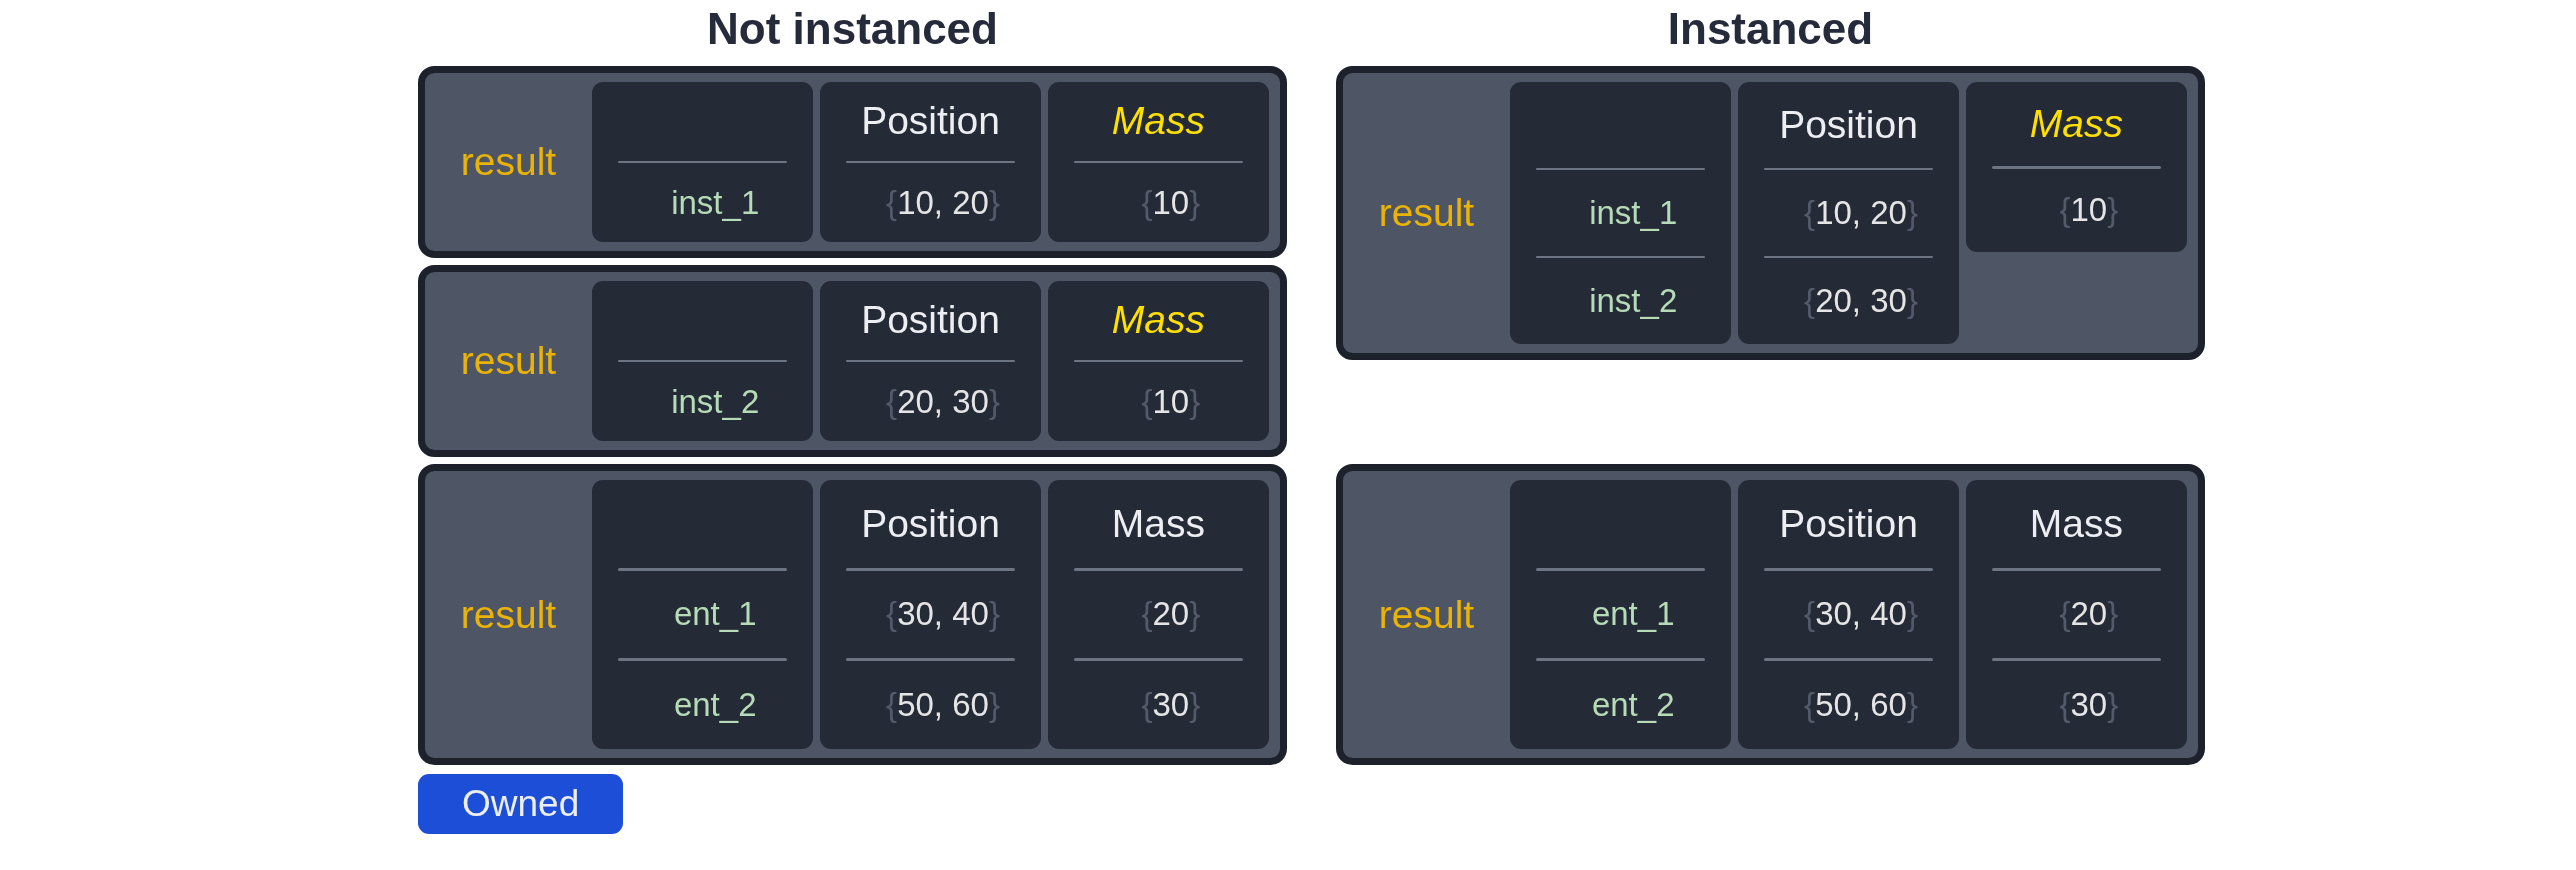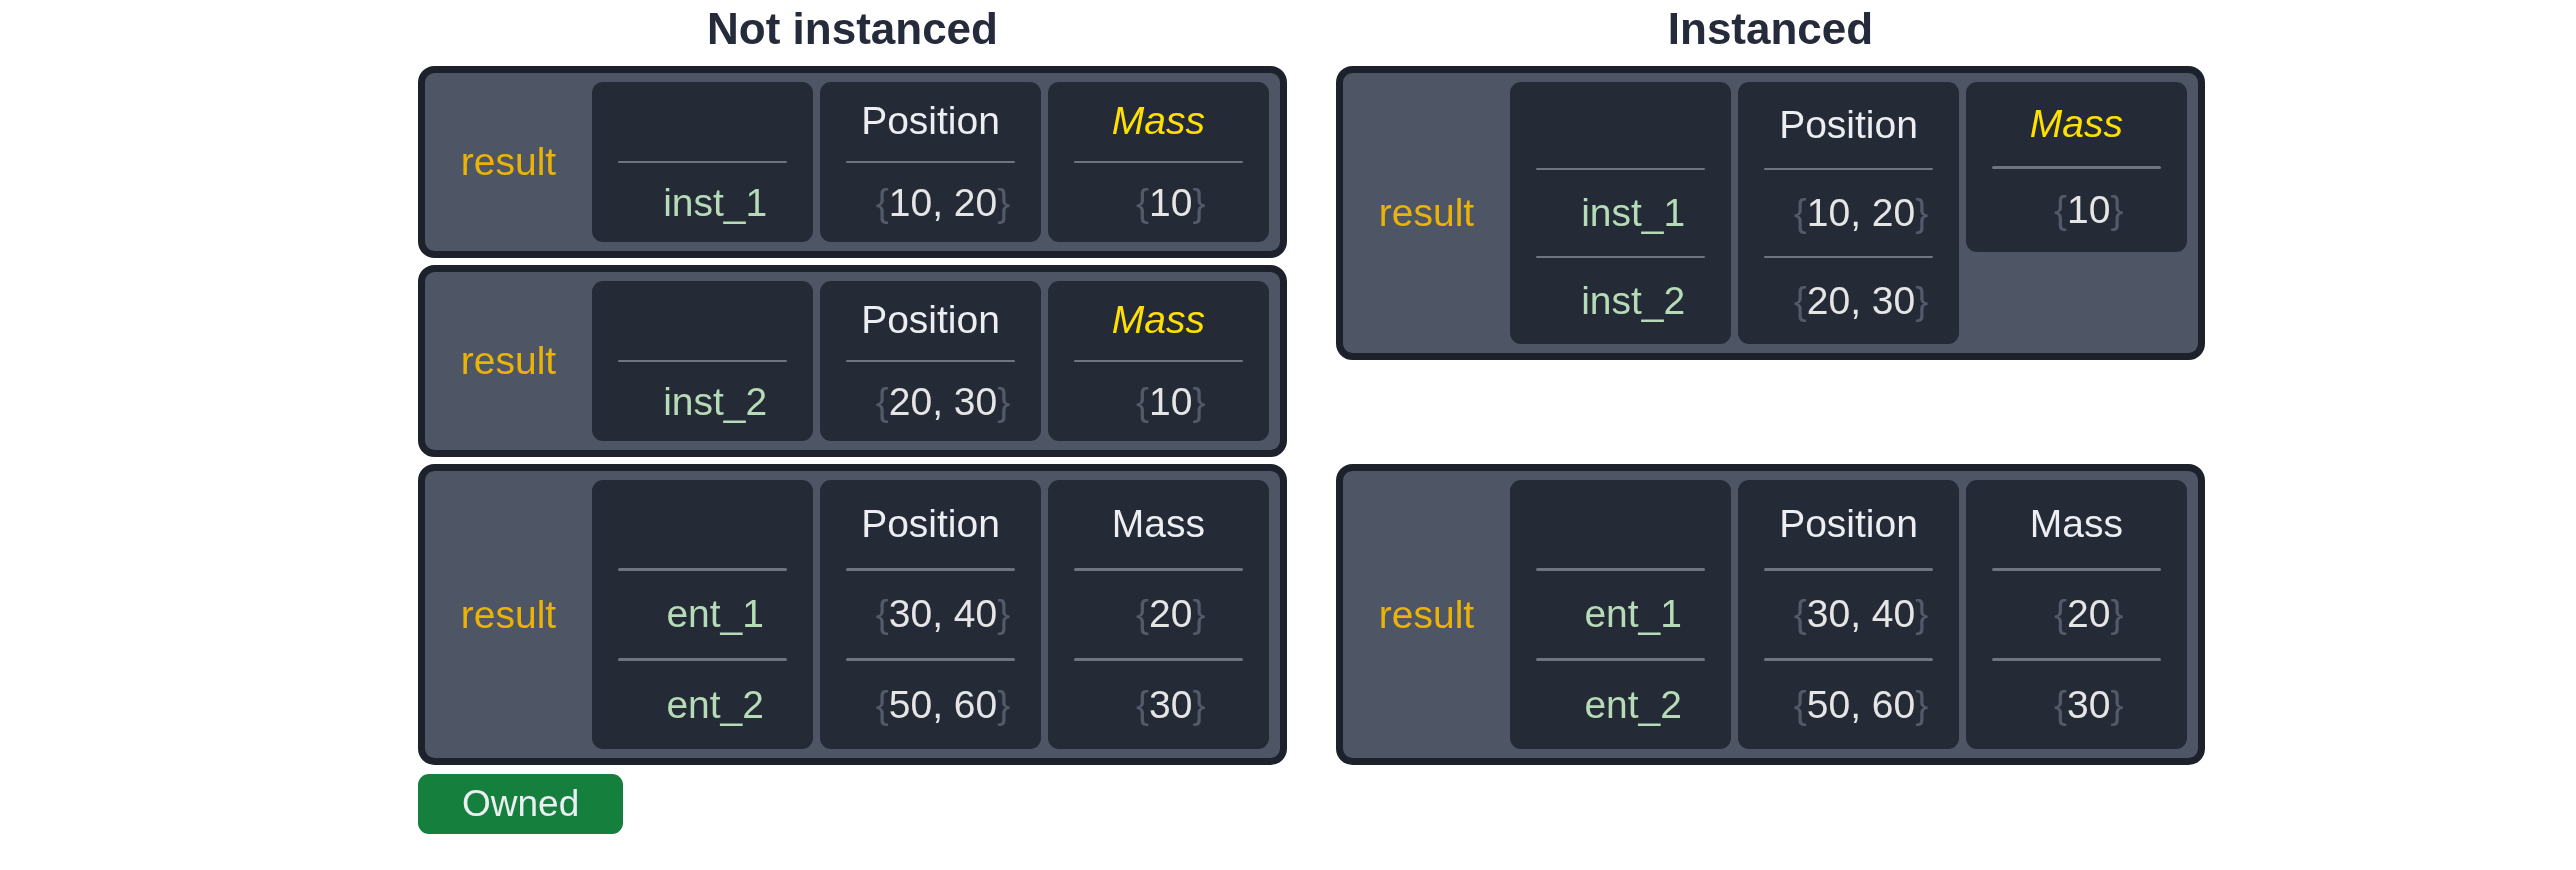--- a/index.html
+++ b/index.html
@@ -39,30 +39,30 @@
   }
   .cell.short{align-self:flex-start;height:65%;width:100%;flex:1;}
   .cell-header{
     flex:1;display:flex;align-items:center;justify-content:center;
     color:#eceef2;font-size:39px;min-height:37px;border-radius:9px;
   }
   .cell-header.shared{color:#ffe000;font-style:italic;}
   .divider{height:2.8px;background:#6e7582;margin:0 26px;border-radius:1.8px;flex:0 0 2.8px;}
   .cell-value{
     flex:1;display:flex;align-items:center;justify-content:center;
-    color:#b6dbb7;font-size:39px;min-height:37px;white-space:pre;padding-left:25px;
+    color:#b6dbb7;font-size:33px;min-height:37px;white-space:pre;padding-left:25px;
   }
   .cell-value .brace{color:#535a6a;}
   .cell-value .val{color:#e5e5e5;}
 
   
   .legend{position:absolute;left:418px;top:774px;display:flex;gap:12px;}
   .legend-item{
     height:60px;min-width:138px;padding:1px 44px;border-radius:11px;
-    background:#15803d;display:flex;align-items:center;justify-content:center;
+    background:#1d4ed8;display:flex;align-items:center;justify-content:center;
     font-size:37px;box-sizing:border-box;
   }
   .legend-item.owned{color:#eceef2;}
   .legend-item.shared{color:#ffe000;font-style:italic;}
 </style>
 </head>
 <body>
 
 <div class="stage">
   <div class="col-title" id="title-instanced">Instanced</div>

